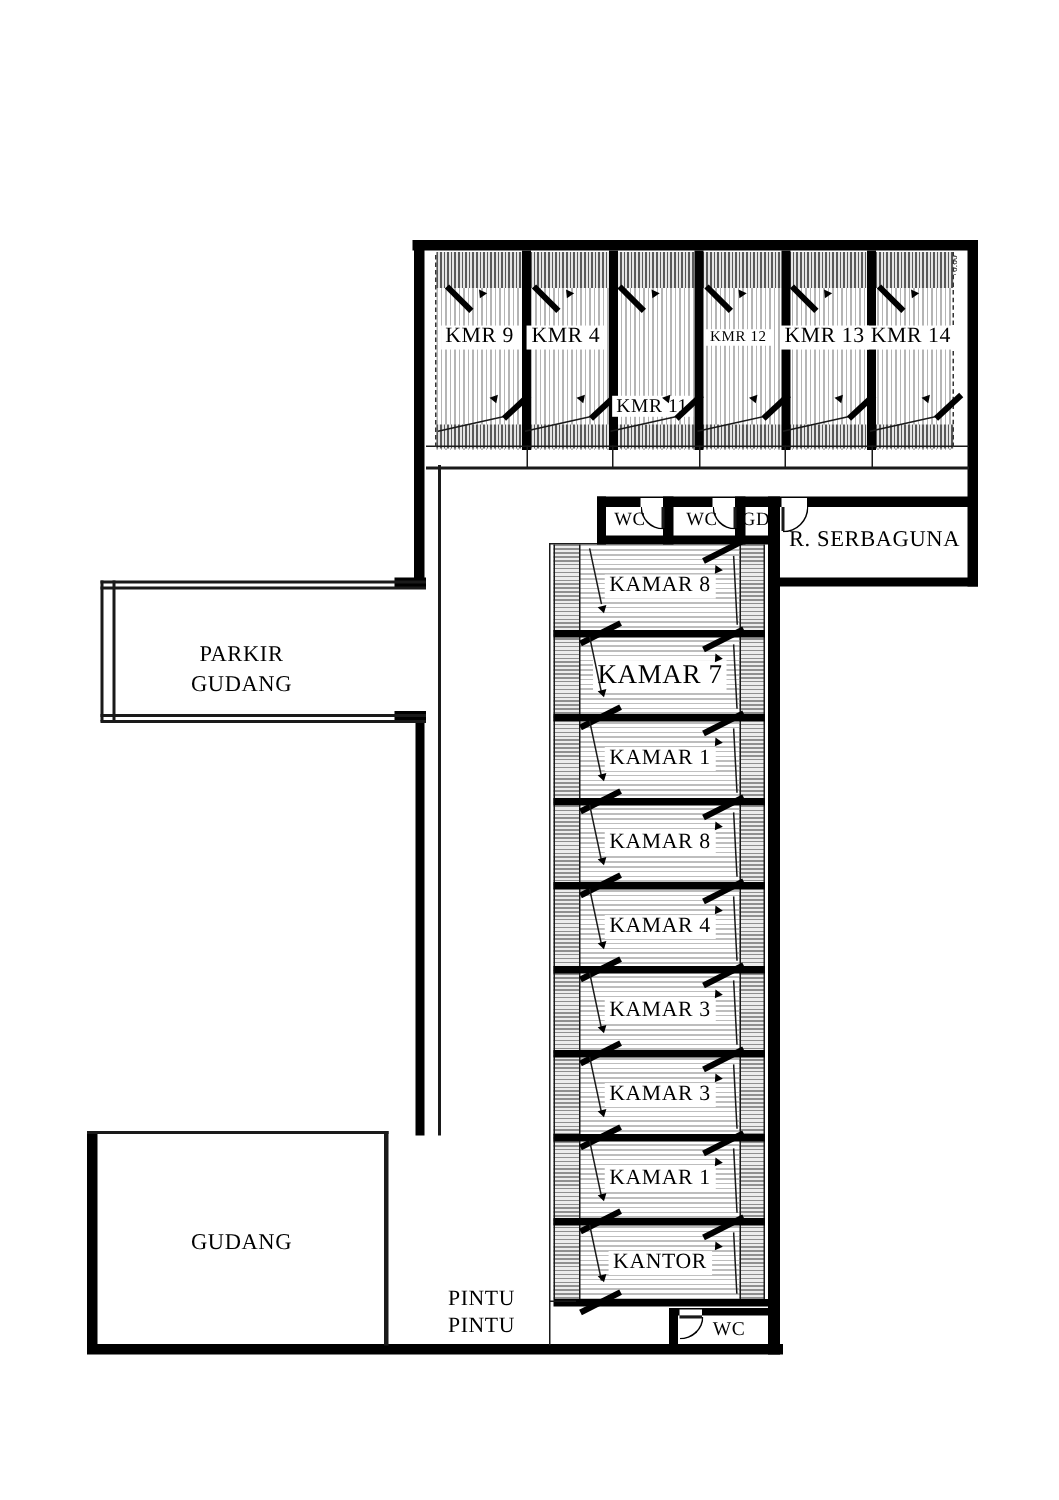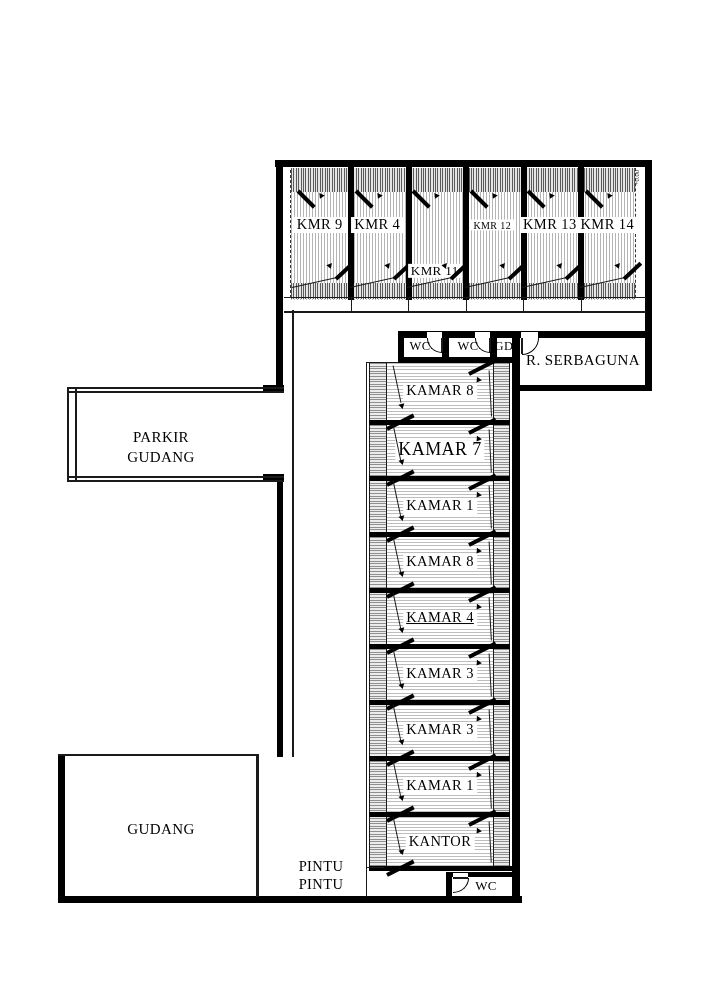--- a/index.html
+++ b/index.html
@@ -176,21 +176,21 @@
     <div class="arr" style="left: 399px; top: 516px; transform: rotate(-15deg);"></div>
     <div class="wall" style="left: 369px; top: 532px; width: 141px; height: 4.5px;"></div>
     <div class="lbl" style="left: 440px; top: 562px; font-size: 14.5px;">KAMAR 8</div>
     <div class="abs" style="left: 469px; top: 543px; width: 30px; height: 4px; background: rgb(0, 0, 0); transform-origin: left center; transform: rotate(-27deg);"></div>
     <div class="arr" style="left: 475px; top: 549px; transform: rotate(35deg);"></div>
     <div class="abs" style="left: 489px; top: 541px; width: 43px; height: 1.2px; background: rgb(26, 26, 26); transform-origin: left center; transform: rotate(87deg);"></div>
     <div class="abs" style="left: 393px; top: 536px; width: 38px; height: 1.2px; background: rgb(26, 26, 26); transform-origin: left center; transform: rotate(78deg);"></div>
     <div class="abs" style="left: 387px; top: 595px; width: 30px; height: 4px; background: rgb(0, 0, 0); transform-origin: left center; transform: rotate(-27deg);"></div>
     <div class="arr" style="left: 399px; top: 572px; transform: rotate(-15deg);"></div>
     <div class="wall" style="left: 369px; top: 588px; width: 141px; height: 4.5px;"></div>
-    <div class="lbl" style="left: 440px; top: 618px; font-size: 14.5px; text-decoration: underline;">KAMAR 4</div>
+    <div class="lbl" style="left: 440px; top: 618px; font-size: 14.5px;">KAMAR 4</div>
     <div class="abs" style="left: 469px; top: 599px; width: 30px; height: 4px; background: rgb(0, 0, 0); transform-origin: left center; transform: rotate(-27deg);"></div>
     <div class="arr" style="left: 475px; top: 605px; transform: rotate(35deg);"></div>
     <div class="abs" style="left: 489px; top: 597px; width: 43px; height: 1.2px; background: rgb(26, 26, 26); transform-origin: left center; transform: rotate(87deg);"></div>
     <div class="abs" style="left: 393px; top: 592px; width: 38px; height: 1.2px; background: rgb(26, 26, 26); transform-origin: left center; transform: rotate(78deg);"></div>
     <div class="abs" style="left: 387px; top: 651px; width: 30px; height: 4px; background: rgb(0, 0, 0); transform-origin: left center; transform: rotate(-27deg);"></div>
     <div class="arr" style="left: 399px; top: 628px; transform: rotate(-15deg);"></div>
     <div class="wall" style="left: 369px; top: 644px; width: 141px; height: 4.5px;"></div>
     <div class="lbl" style="left: 440px; top: 674px; font-size: 14.5px;">KAMAR 3</div>
     <div class="abs" style="left: 469px; top: 655px; width: 30px; height: 4px; background: rgb(0, 0, 0); transform-origin: left center; transform: rotate(-27deg);"></div>
     <div class="arr" style="left: 475px; top: 661px; transform: rotate(35deg);"></div>

